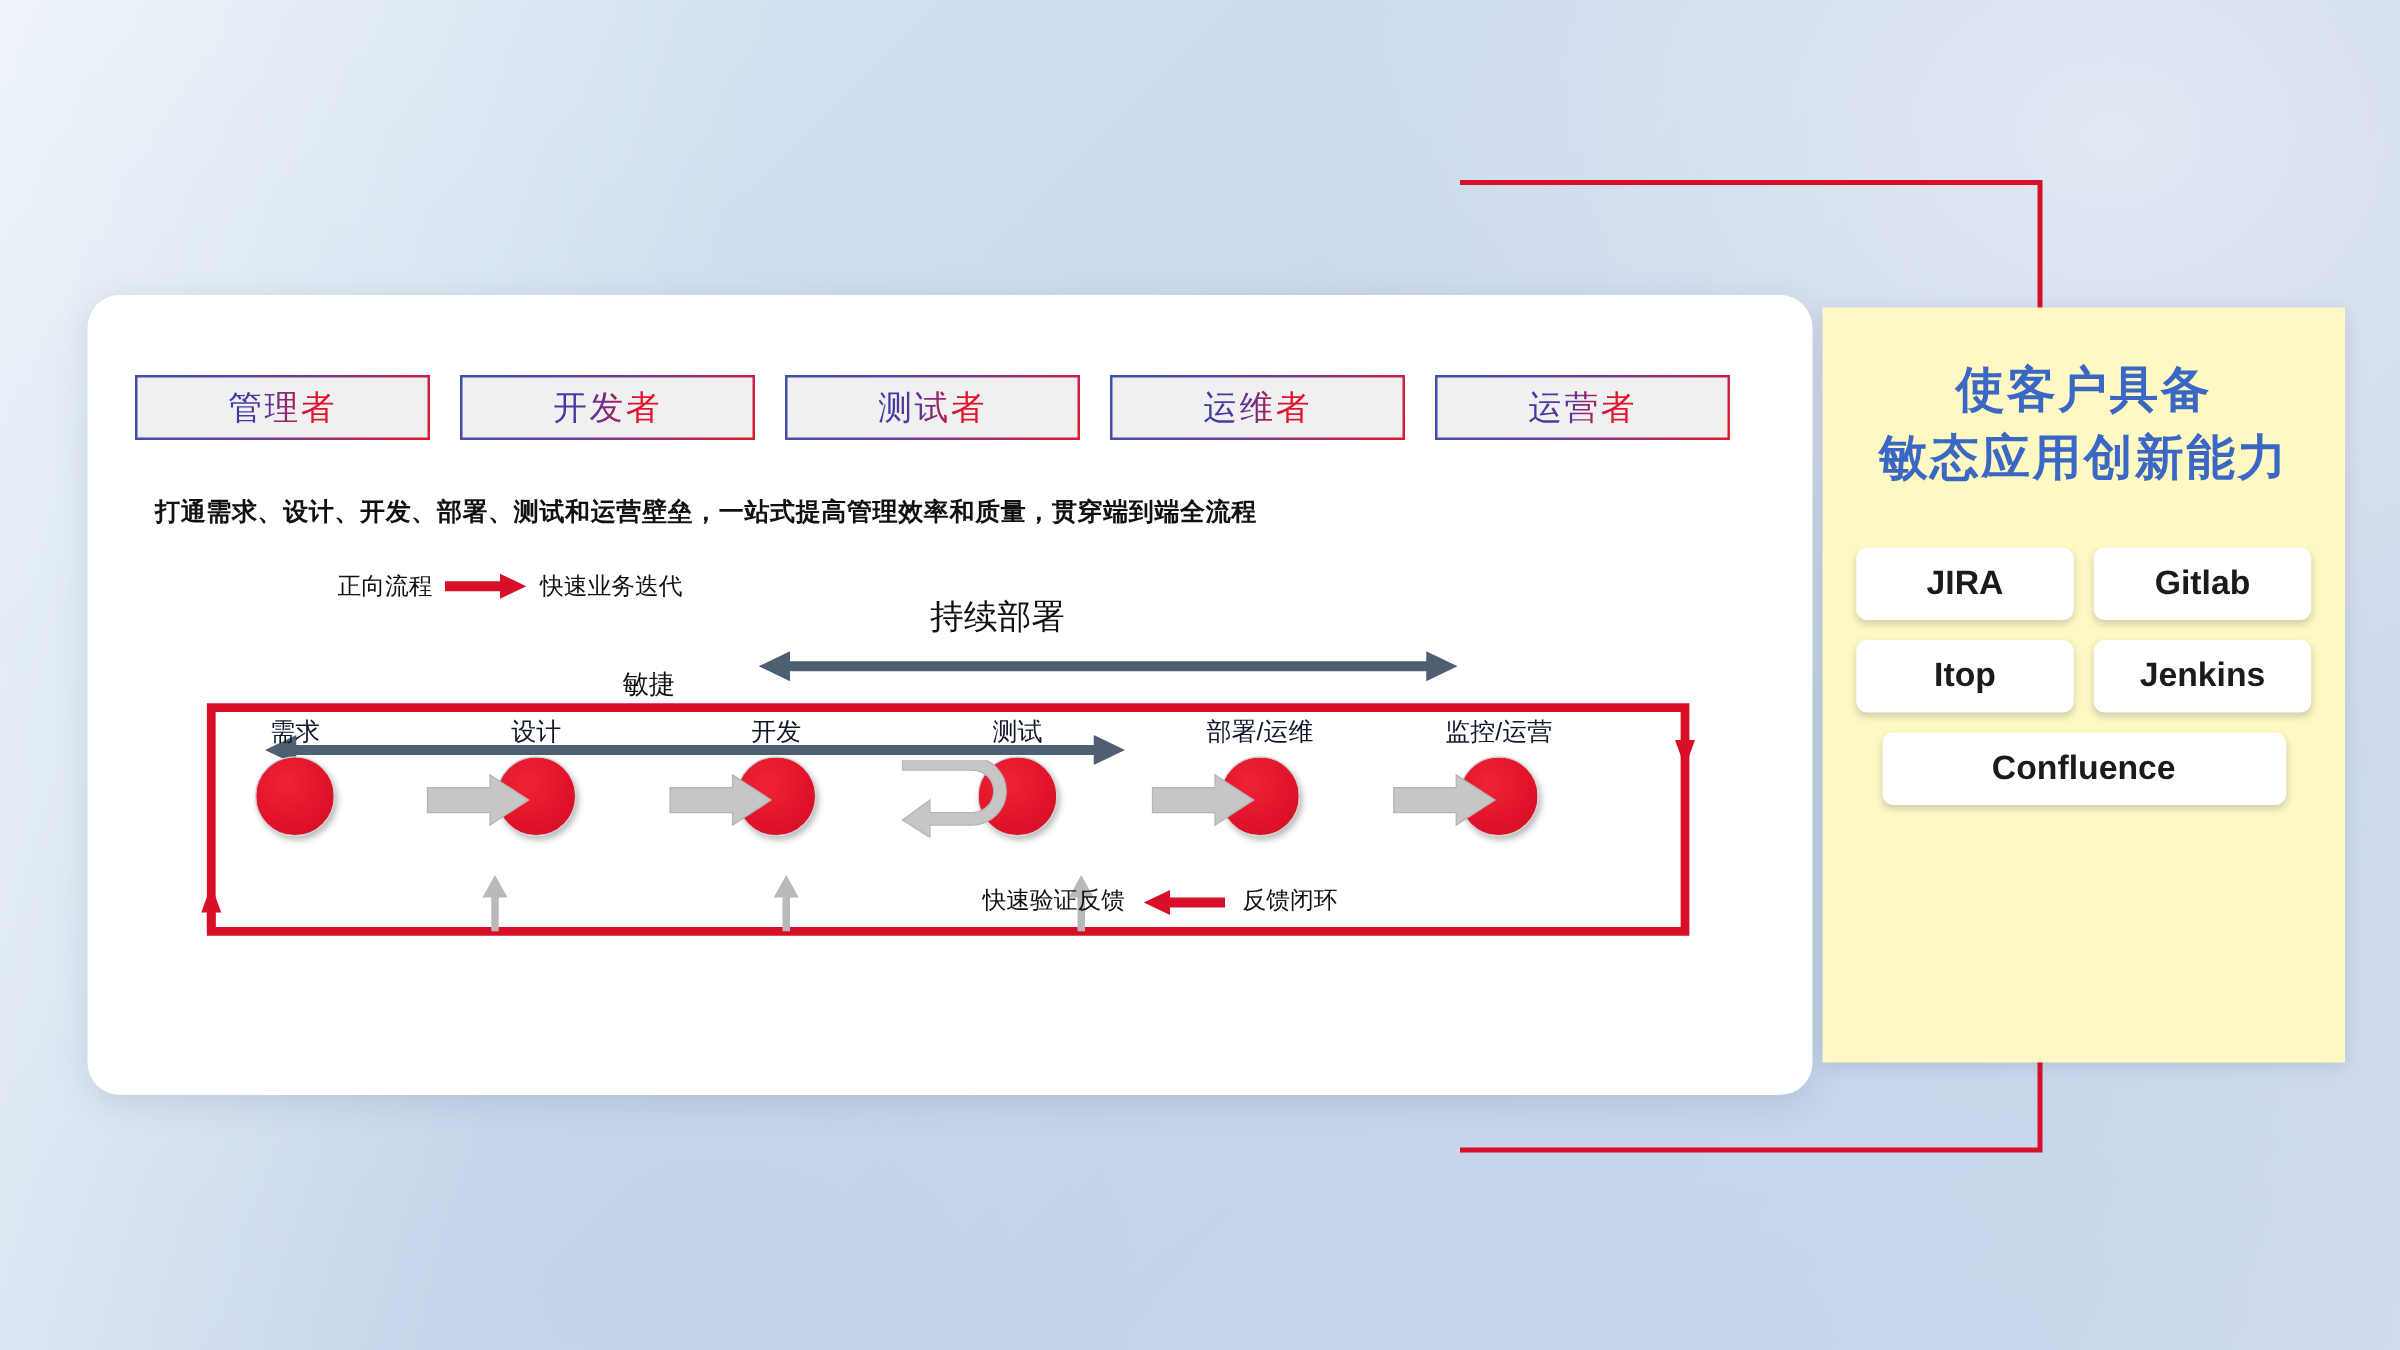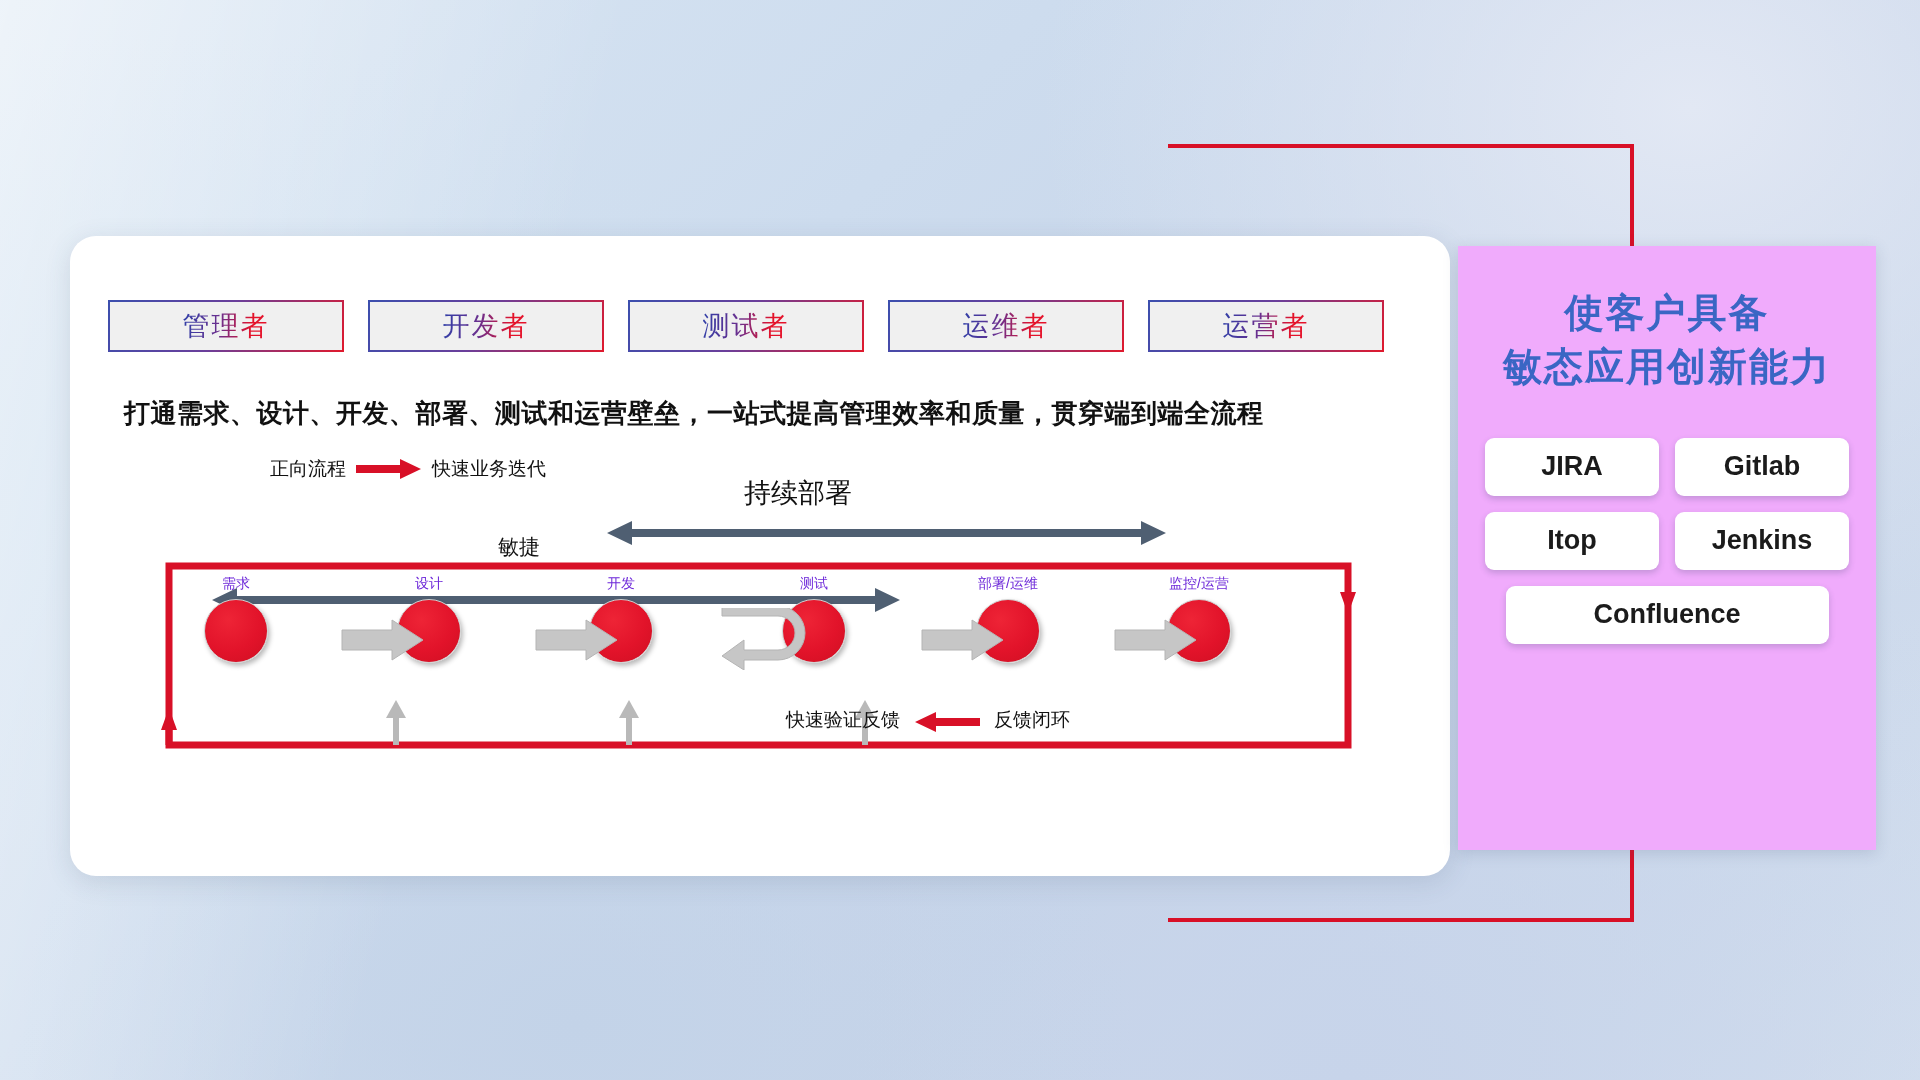--- a/index.html
+++ b/index.html
@@ -39,48 +39,48 @@
     display:flex;align-items:center;justify-content:center;}
   .role-label{
     font-size:27px;font-weight:400;letter-spacing:2px;
     background:linear-gradient(95deg,#2f3fa8 0%,#6b2f8e 42%,#e4122a 78%);
     -webkit-background-clip:text;background-clip:text;color:transparent;
     -webkit-text-fill-color:transparent;white-space:nowrap;
   }
 
   
   #desc{position:absolute;left:124px;top:396px;width:1300px;
-    font-size:26px;font-weight:bold;color:#111;letter-spacing:.5px;white-space:nowrap;}
+    font-size:20px;font-weight:bold;color:#111;letter-spacing:.5px;white-space:nowrap;}
 
   
   #legend-forward{position:absolute;left:270px;top:456px;display:flex;align-items:center;gap:10px;}
   .lg-text{font-size:19px;font-weight:normal;color:#111;white-space:nowrap;}
 
   
   #lbl-cd{position:absolute;left:744px;top:475px;font-size:27px;color:#111;white-space:nowrap;}
   #lbl-agile{position:absolute;left:498px;top:533px;font-size:21px;color:#111;white-space:nowrap;}
 
   
   .ov{position:absolute;left:0;top:0;width:1920px;height:1080px;pointer-events:none;}
 
   
   #pipeline{position:absolute;left:100px;top:576px;width:1060px;height:110px;}
   .stage{position:absolute;width:120px;text-align:center;}
-  .stage-label{font-size:14px;color:#6d28d9;white-space:nowrap;line-height:1;}
+  .stage-label{font-size:20px;color:#0f172a;white-space:nowrap;line-height:1;}
   .dot{width:62px;height:62px;border-radius:50%;margin:9px auto 0;
     background:radial-gradient(circle at 38% 32%, #ee2436 0%, #e2132a 55%, #cf0f22 100%);
     border:1.5px solid #cfcfcf;box-shadow:2px 3px 5px rgba(0,0,0,.28);}
   .garrow{position:absolute;top:42px;}
 
   
   #legend-feedback{position:absolute;left:786px;top:707px;display:flex;align-items:flex-end;gap:14px;}
 
   
   #right-panel{position:absolute;left:1458px;top:246px;width:418px;height:604px;
-    background:#f0abfc;box-shadow:0 3px 14px rgba(60,80,110,.18);}
+    background:#fef9c3;box-shadow:0 3px 14px rgba(60,80,110,.18);}
   #rp-title{padding-top:40px;text-align:center;color:#3a66c4;
     font-size:39px;font-weight:bold;line-height:1.38;letter-spacing:2px;}
   #rp-tools{margin:44px 24px 0;display:flex;flex-wrap:wrap;gap:16px 16px;justify-content:center;}
   .tool{height:58px;background:#fff;border-radius:9px;display:flex;align-items:center;
     justify-content:center;font-size:27px;font-weight:bold;color:#1b1b1b;
     box-shadow:0 3px 6px rgba(40,60,90,.22);}
   .tool.half{width:174px;}
   .tool.full{width:323px;}
 </style>
 </head>

